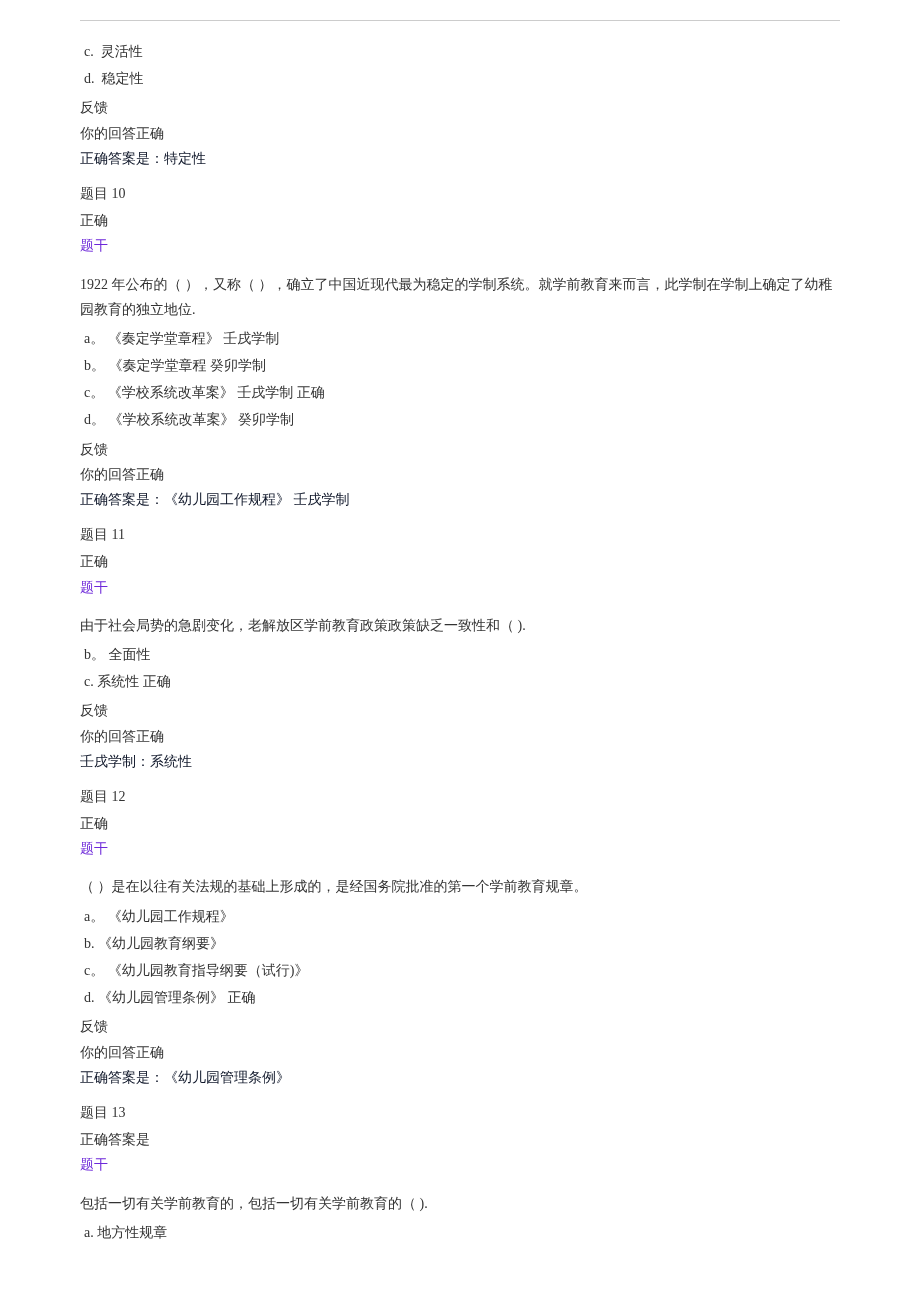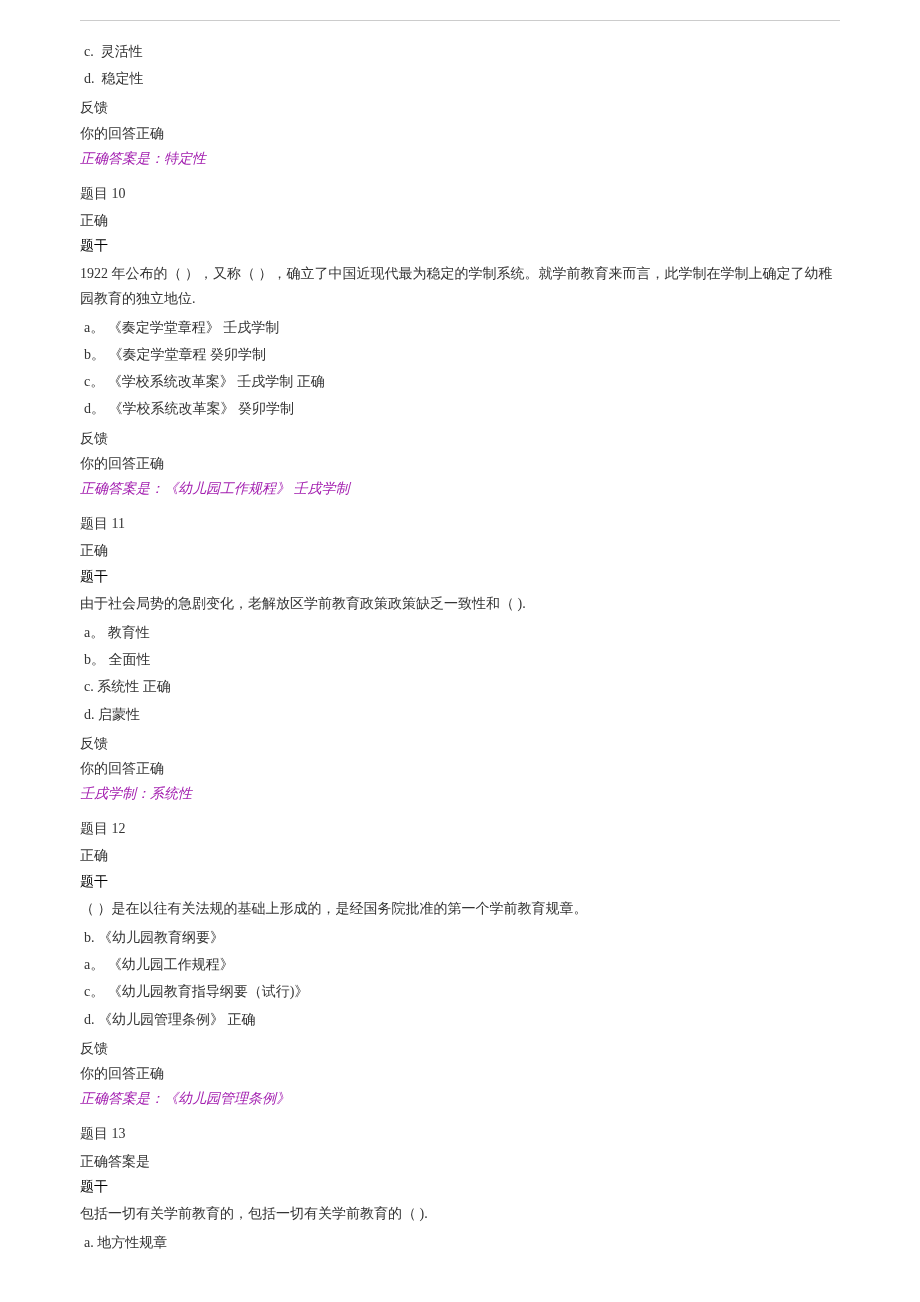--- a/index.html
+++ b/index.html
@@ -23,36 +23,35 @@
       margin-bottom: 18px;
     }
     .option-line {
       margin: 2px 0;
       padding-left: 4px;
     }
     .feedback-section {
       margin: 4px 0;
     }
     .correct-answer {
-      color: #a21caf;
+      color: #0f172a;
       font-weight: normal;
-      font-style: italic;
     }
     .question-block {
       margin-bottom: 10px;
     }
     .question-title {
       font-weight: normal;
       margin: 6px 0 2px 0;
     }
     .ti-mu-label {
-      color: #000000;
+      color: #6d28d9;
     }
     .question-content {
-      margin: 2px 0 4px 0;
+      margin: 13px 0 4px 0;
     }
   </style>
 </head>
 <body>
 
 <hr class="divider">
 
 <div class="question-block">
   <div class="option-line">
     <span>c.&nbsp;&nbsp;灵活性</span>
@@ -81,38 +80,36 @@
     <div>你的回答正确</div>
     <div class="correct-answer">正确答案是：《幼儿园工作规程》 壬戌学制</div>
   </div>
 </div>
 
 <div class="question-block">
   <div class="question-title">题目 11</div>
   <div>正确</div>
   <div class="ti-mu-label">题干</div>
   <div class="question-content">由于社会局势的急剧变化，老解放区学前教育政策政策缺乏一致性和（ ).</div>
-  <div class="option-line">a。&nbsp;教育性</div>
   <div class="option-line">b。&nbsp;全面性</div>
   <div class="option-line">c.&nbsp;系统性  正确</div>
-  <div class="option-line">d.&nbsp;启蒙性</div>
   <div class="feedback-section">
     <div>反馈</div>
     <div>你的回答正确</div>
     <div class="correct-answer">壬戌学制：系统性</div>
   </div>
 </div>
 
 <div class="question-block">
   <div class="question-title">题目 12</div>
   <div>正确</div>
   <div class="ti-mu-label">题干</div>
   <div class="question-content">（ ）是在以往有关法规的基础上形成的，是经国务院批准的第一个学前教育规章。</div>
+  <div class="option-line">a。&nbsp;《幼儿园工作规程》</div>
   <div class="option-line">b.&nbsp;《幼儿园教育纲要》</div>
-  <div class="option-line">a。&nbsp;《幼儿园工作规程》</div>
   <div class="option-line">c。&nbsp;《幼儿园教育指导纲要（试行)》</div>
   <div class="option-line">d.&nbsp;《幼儿园管理条例》  正确</div>
   <div class="feedback-section">
     <div>反馈</div>
     <div>你的回答正确</div>
     <div class="correct-answer">正确答案是：《幼儿园管理条例》</div>
   </div>
 </div>
 
 <div class="question-block">

